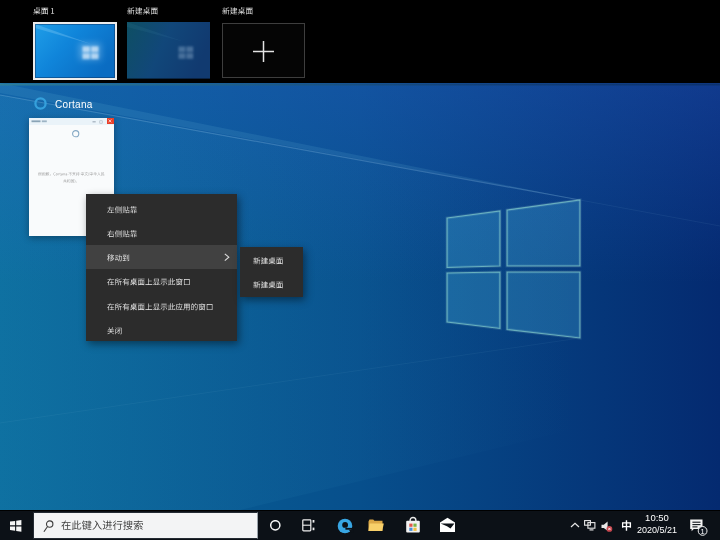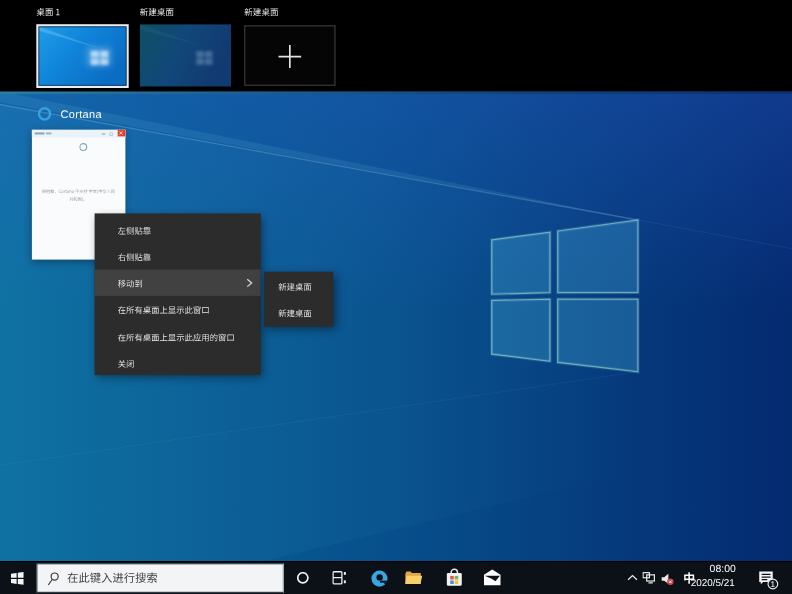--- a/index.html
+++ b/index.html
@@ -250,21 +250,21 @@
 <svg class="abs" style="left:601px;top:520.5px" width="13" height="12">
 <polygon points="0.5,3.8 2.8,3.8 6.6,0.6 6.6,9.7 2.8,6.9 0.5,6.9" fill="#e8e8e8"></polygon>
 <circle cx="8.4" cy="7.9" r="2.9" fill="#c9474e"></circle>
 <path d="M7.3 6.8 L9.5 9 M9.5 6.8 L7.3 9" stroke="#fff" stroke-width="0.8"></path>
 </svg>
 <svg style="position:absolute;left:621.0px;top:519.8px;overflow:visible" width="11.0" height="11.0">
     <g transform="translate(0,9.68) scale(0.01100,-0.01100)">
       <path d="M434 850V676H88V169H208V224H434V-89H561V224H788V174H914V676H561V850ZM208 342V558H434V342ZM788 342H561V558H788Z" fill="#ffffff"></path>
     </g>
   </svg>
-<div class="abs" style="left:628px;top:512.5px;width:58px;text-align:center;color:#fff;font-size:9.5px;line-height:9.5px">08:00</div>
-<div class="abs" style="left:628px;top:526px;width:58px;text-align:left;color:#fff;font-size:9px;line-height:9.5px">2020/5/21</div>
+<div class="abs" style="left:628px;top:512.5px;width:58px;text-align:center;color:#fff;font-size:9.5px;line-height:9.5px">10:50</div>
+<div class="abs" style="left:628px;top:526px;width:58px;text-align:center;color:#fff;font-size:9px;line-height:9.5px">2020/5/21</div>
 <svg class="abs" style="left:689px;top:519px" width="21" height="18">
 <path d="M1.2 0.5 L13.5 0.5 L13.5 10 L4.8 10 L2.6 12.2 L2.6 10 L1.2 10 Z" fill="#f4f4f4"></path>
 <line x1="3.4" y1="3.2" x2="11.5" y2="3.2" stroke="#0c1117" stroke-width="1.1"></line>
 <line x1="3.4" y1="5.6" x2="11.5" y2="5.6" stroke="#0c1117" stroke-width="1.1"></line>
 <line x1="3.4" y1="7.9" x2="8.5" y2="7.9" stroke="#0c1117" stroke-width="1.1"></line>
 <circle cx="13.6" cy="11.9" r="4.4" fill="#10161f" stroke="#f0f0f0" stroke-width="1"></circle>
 <text x="13.6" y="14.5" text-anchor="middle" font-family="Liberation Sans" font-size="7.5" fill="#fff">1</text>
 </svg>
 </body></html>

